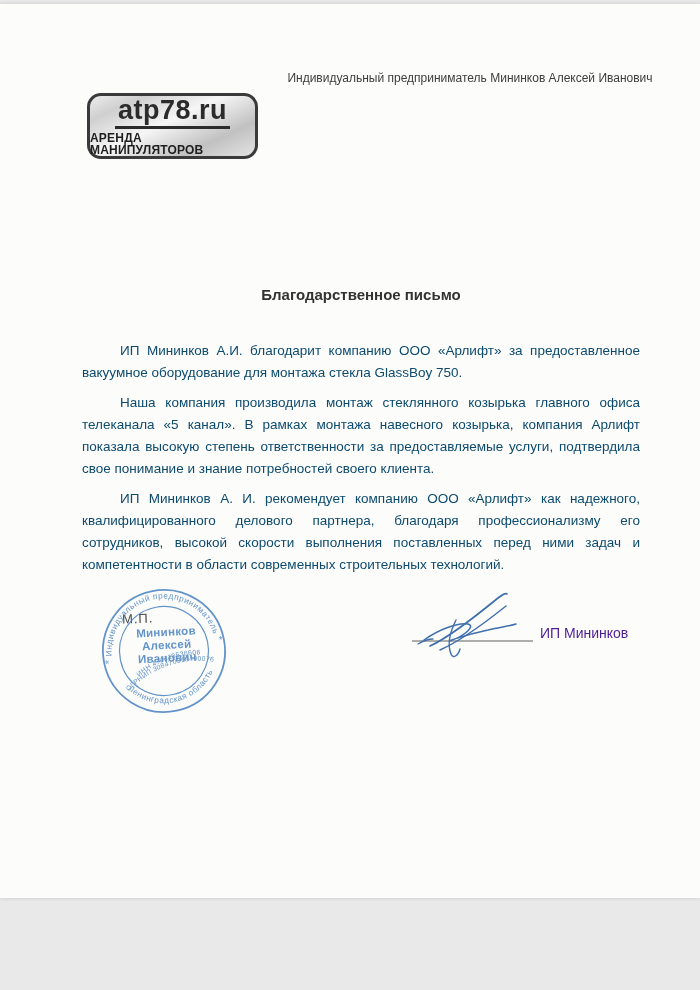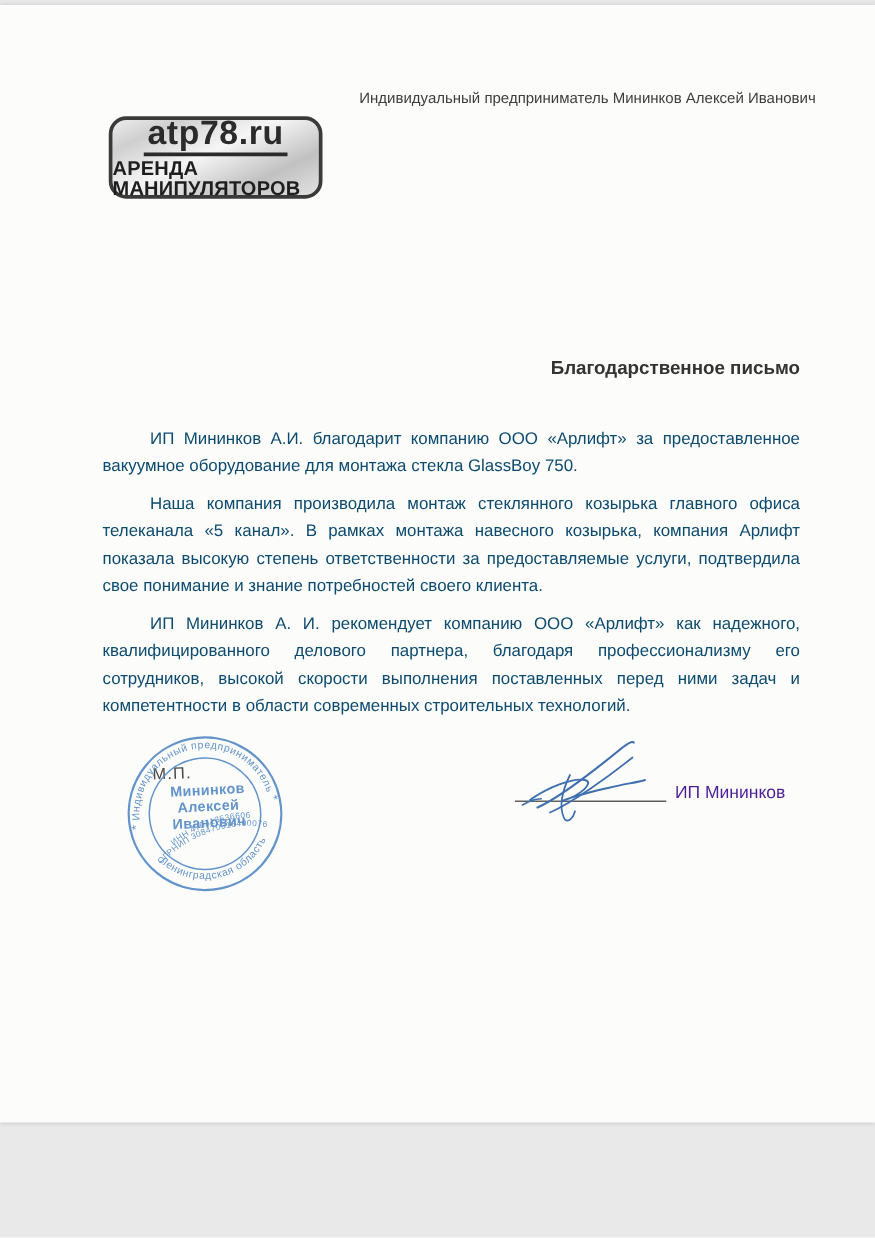--- a/index.html
+++ b/index.html
@@ -20,32 +20,32 @@
     background:linear-gradient(155deg,#ededed 0%,#cfcfcf 18%,#f6f6f6 45%,#c1c1c1 75%,#e3e3e3 100%);
     display:flex;flex-direction:column;align-items:center;justify-content:center;
     gap:3px;
   }
   .logo-site{
     font-size:27px;font-weight:bold;color:#2b2b2b;
     line-height:1;letter-spacing:.5px;
     border-bottom:3px solid #2b2b2b;padding:0 3px 2px 3px;
   }
   .logo-tagline{
-    font-size:16px;font-weight:bold;color:#1e1e1e;letter-spacing:.2px;line-height:1;
+    font-size:12px;font-weight:bold;color:#1e1e1e;letter-spacing:.2px;line-height:1;
   }
   
   .letterhead{
     position:absolute;left:250px;top:64px;width:440px;
     text-align:center;font-size:12px;line-height:20.5px;color:#3d3d3d;
     white-space:nowrap;
   }
   
   .title{
     position:absolute;left:82px;top:282px;width:558px;
-    text-align:right;font-weight:bold;font-size:15px;color:#333;
+    text-align:center;font-weight:bold;font-size:15px;color:#333;
   }
   .body-text{
     position:absolute;left:82px;top:336px;width:558px;
   }
   .body-text p{
     margin:0 0 8px 0;
     font-size:13.5px;line-height:22px;color:#0c4a6e;
     text-align:justify;text-indent:38px;
   }
   

